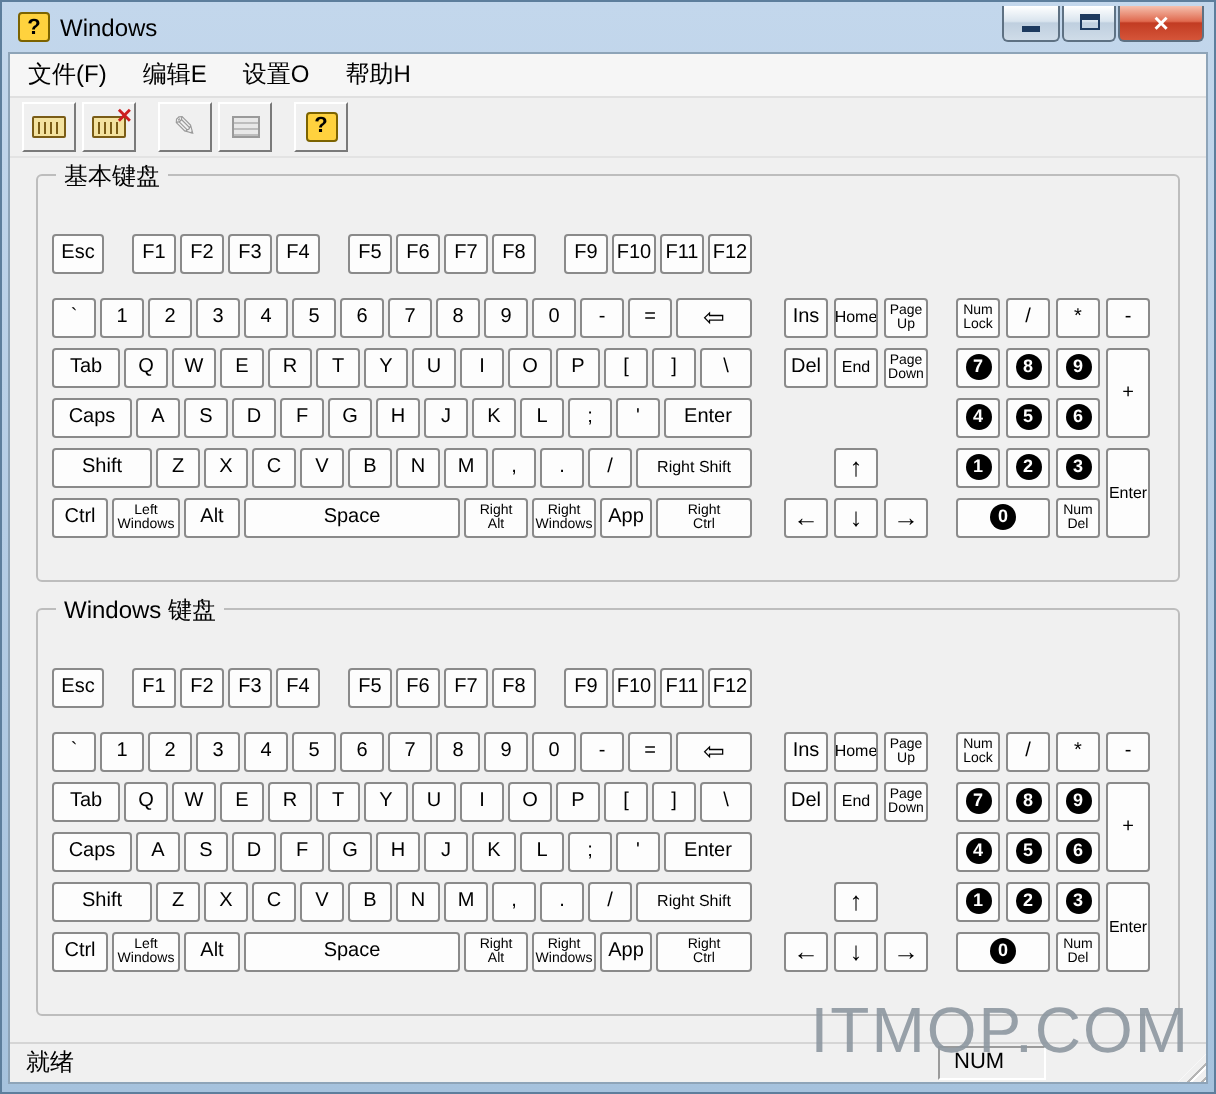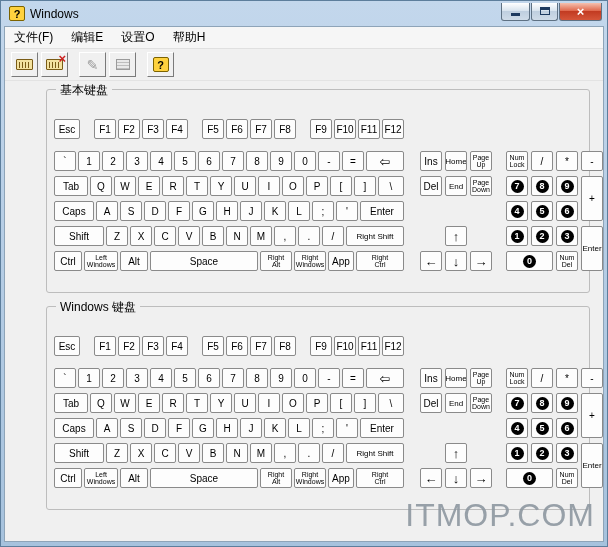--- a/index.html
+++ b/index.html
@@ -69,21 +69,21 @@
   .ico-img { width:14px; height:11px; border:1px solid #9a9a9a; background:repeating-linear-gradient(#e8e8e8 0 2px,#bdbdbd 2px 3px); }
   .ico-help {
     width:16px; height:15px; background:#ffd23e; border:1px solid #7c6300; border-radius:2px;
     display:flex; align-items:center; justify-content:center; font-size:11px; font-weight:bold; color:#000;
   }
 
   .content { flex:1; padding:8px 13px 0 13px; }
 
   .groupbox {
     position:relative; height:204px; border:1px solid #bdbdbd; border-radius:3px;
-    margin-bottom:13px; background:#f0f0f0;margin-left:28px;
+    margin-bottom:13px; background:#f0f0f0;
   }
   .groupbox .legend {
     position:absolute; top:-8px; left:9px; background:#f0f0f0; padding:0 4px;
     font-size:12px; color:#000;
   }
   .kb-surface { position:absolute; left:7px; top:29px; width:552px; height:155px; }
 
   
   .key {
     position:absolute; background:#fdfdfd; border:1px solid #8a8a8a; border-radius:2px;
@@ -470,18 +470,23 @@
             </div>
             <div class="key small" style="left: 502px; top: 132px; width: 22px; height: 20px;">
               <div>Num</div>
               <div>Del</div>
             </div>
           </div>
       </div>
 
     </div>
 
+    <div class="statusbar">
+      <span class="status-ready">就绪</span>
+      <span class="status-num">NUM</span>
+      <div class="grip"></div>
+    </div>
 
   </div>
 
   <div class="watermark">ITMOP.COM</div>
 
 </div>
 
 </body></html>

